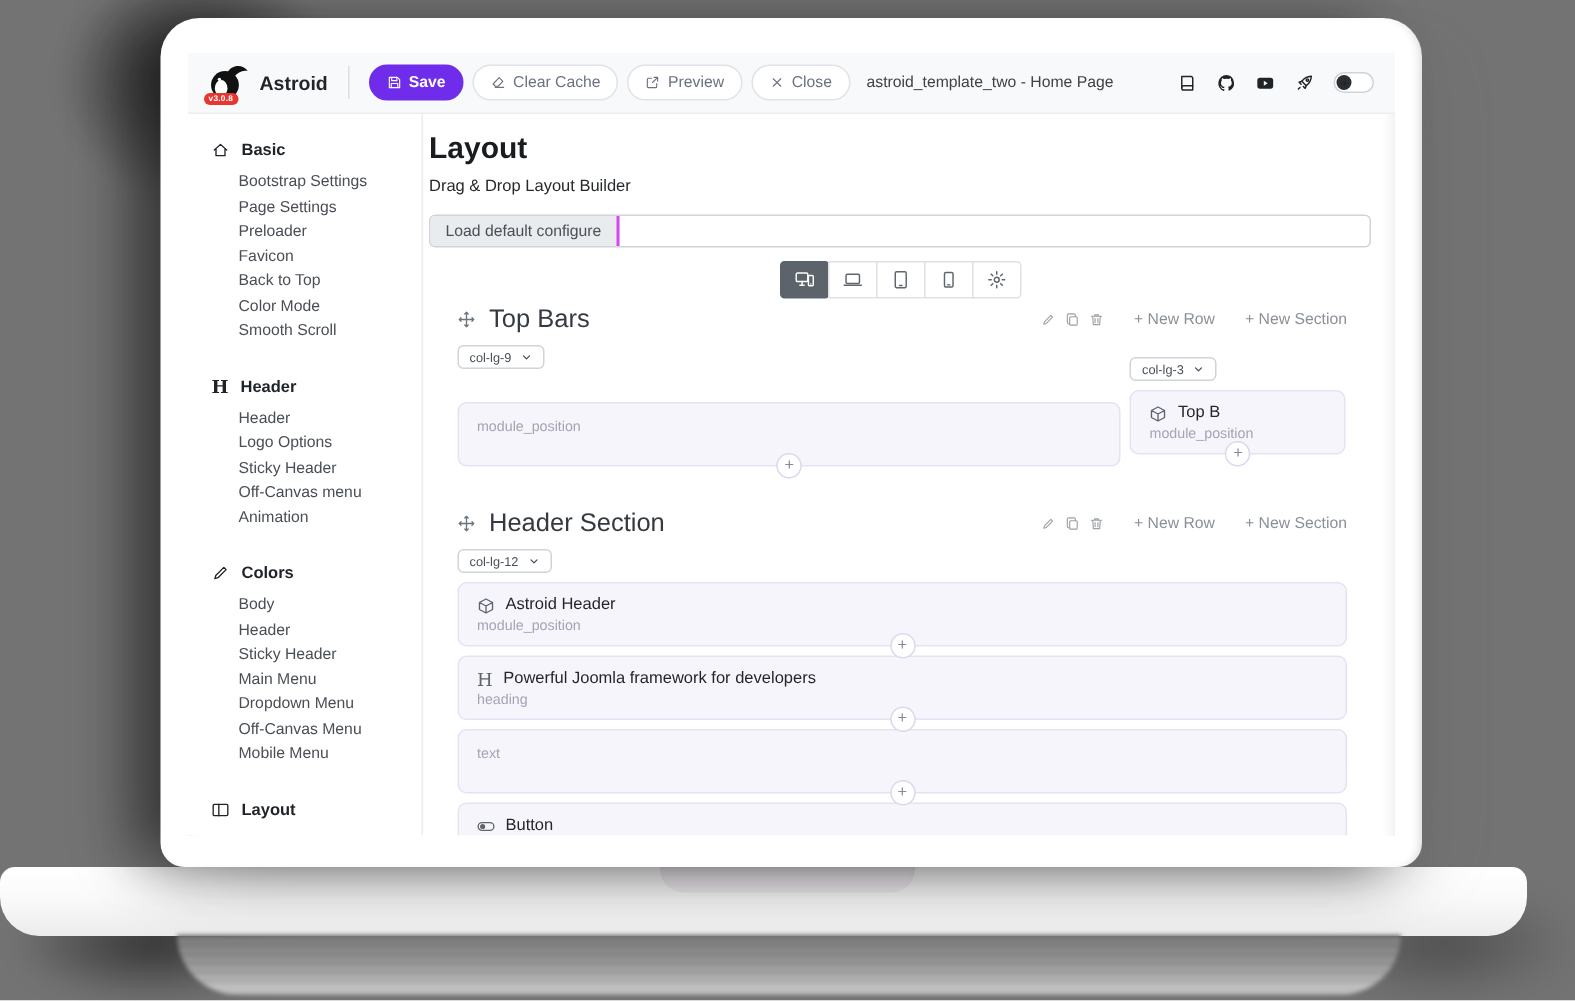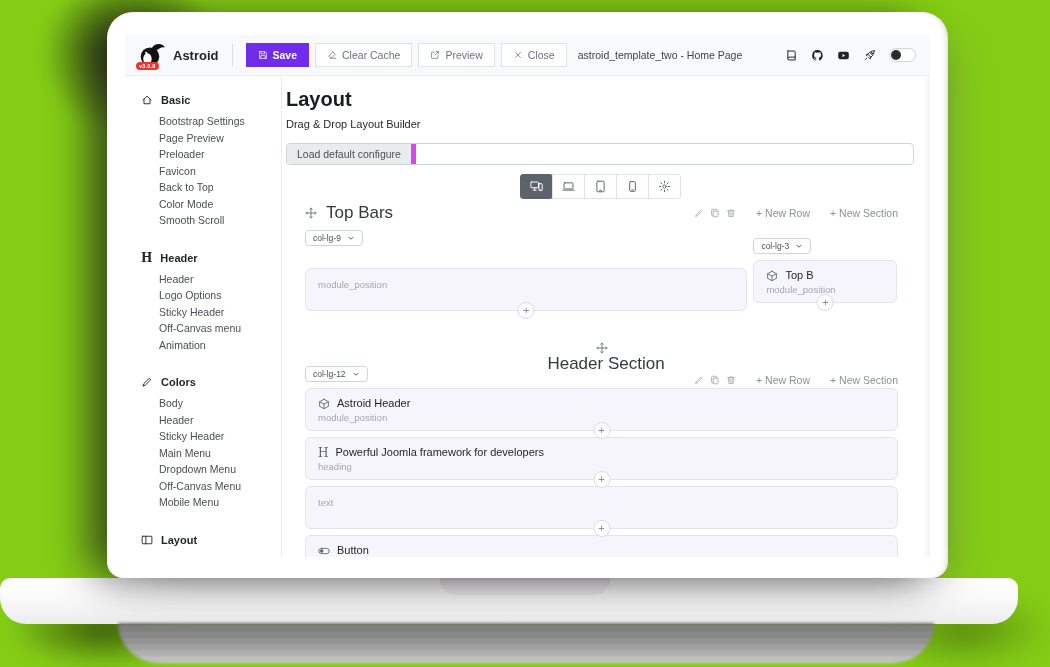--- a/index.html
+++ b/index.html
@@ -1,17 +1,17 @@
 <!DOCTYPE html>
 <html style="--accent: #6f2deb; --badge: #e8362f; --active-tab: #5c636a; --block-bg: #f7f5fc; --block-border: #e6e1f3;"><head>
 <meta charset="utf-8">
 <style>
   * { margin:0; padding:0; box-sizing:border-box; }
   html,body { width:1050px; height:667px; background:#fff; font-family:"Liberation Sans","DejaVu Sans",sans-serif; }
-  .stage { position:relative; width:1050px; height:667px; overflow:hidden; background:#84cc16; }
+  .stage { position:relative; width:1050px; height:667px; overflow:hidden; background:#737373; }
 
   
   .blob { position:absolute; z-index:0; }
   .blob-tl { left:40px; top:-28px; width:185px; height:165px; background:radial-gradient(closest-side, rgba(15,15,15,.82), rgba(15,15,15,0)); filter:blur(6px); }
   .blob-bl { left:8px; top:590px; width:190px; height:78px; background:radial-gradient(closest-side, rgba(0,0,0,.55), rgba(0,0,0,0)); filter:blur(8px); }
   .blob-br { left:872px; top:590px; width:180px; height:78px; background:radial-gradient(closest-side, rgba(0,0,0,.32), rgba(0,0,0,0)); filter:blur(10px); }
   .base { position:absolute; z-index:1; left:0; top:578px; width:1018px; height:46px; background:linear-gradient(180deg,#ffffff 0%,#fbfafb 45%,#ececec 100%); border-radius:10px 10px 26px 26px; }
   .notch { position:absolute; z-index:2; left:440px; top:578px; width:170px; height:17px; background:#f3eef4; border-radius:0 0 16px 16px; box-shadow:inset 0 3px 4px rgba(0,0,0,.05); }
   .base-shadow { position:absolute; z-index:1; left:118px; top:623px; width:816px; height:40px; border-radius:0 0 60px 60px; filter:blur(1.5px);
     background:repeating-linear-gradient(180deg, rgba(0,0,0,.05) 0 3px, rgba(255,255,255,.05) 3px 6px),
@@ -26,21 +26,21 @@
   .icon { display:inline-flex; align-items:center; justify-content:center; line-height:0; }
   .icon svg { width:1em; height:1em; stroke:currentColor; fill:none; stroke-width:1.2; stroke-linecap:round; stroke-linejoin:round; }
 
   
   .topbar { position:relative; display:flex; align-items:center; height:41px; padding:0 14px; background:#f8f9fa; border-bottom:1px solid #ebedef; }
   .logo { position:relative; width:27px; height:26px; }
   .logo svg { width:27px; height:26px; }
   .badge { position:absolute; left:-3px; bottom:-2px; background:var(--badge,#e8362f); color:#fff; font-size:5.5px; font-weight:bold; padding:1px 3px; border-radius:5px; letter-spacing:.2px; }
   .brand-name { font-size:13px; font-weight:bold; color:#212529; margin-left:7px; }
   .vdiv { width:1px; height:22px; background:#dcdfe3; margin:0 13px; }
-  .btn { display:inline-flex; align-items:center; gap:5px; height:24px; padding:0 11px; border-radius:0; font-size:10.5px; cursor:pointer; border:1px solid transparent; background:#fff; font-family:inherit; }
+  .btn { display:inline-flex; align-items:center; gap:5px; height:24px; padding:0 11px; border-radius:12px; font-size:10.5px; cursor:pointer; border:1px solid transparent; background:#fff; font-family:inherit; }
   .btn .icon { font-size:10px; }
   .btn-primary { background:var(--accent,#6f2deb); border-color:var(--accent,#6f2deb); color:#fff; font-weight:bold; }
   .btn-light { border-color:#dfe3e7; color:#6b7280; margin-left:6px; }
   .doc-title { position:absolute; left:535px; transform:translateX(-50%); font-size:10.5px; color:#3f4347; white-space:nowrap; }
   .top-right { display:flex; align-items:center; gap:13px; margin-left:auto; }
   .top-right .icon { font-size:13px; color:#1f2428; cursor:pointer; }
   .toggle { position:relative; width:27px; height:14px; border:1px solid #d0d4d8; border-radius:8px; background:#fff; cursor:pointer; }
   .knob { position:absolute; left:1px; top:1px; width:10px; height:10px; border-radius:50%; background:#2b2f33; display:flex; align-items:center; justify-content:center; color:#fff; }
   .knob .icon { font-size:7px; }
 
@@ -51,21 +51,21 @@
   .side-header .icon { font-size:12px; color:#1f2328; }
   .side-header .hserif { font-family:"DejaVu Serif",serif; font-size:12px; font-weight:bold; }
   .side-section + .side-section { margin-top:21px; }
   .side-items { margin-top:5px; }
   .side-item { padding:3px 0 3px 34px; font-size:10.5px; line-height:10.5px; color:#4a4f55; cursor:pointer; white-space:nowrap; }
 
   .main { flex:1; padding:12px 16px 0 4px; overflow:hidden; }
   .page-title { font-size:20px; font-weight:bold; color:#1a1d20; }
   .page-subtitle { margin-top:7px; font-size:11px; color:#26292c; }
   .preset-bar { display:flex; align-items:stretch; margin-top:13px; height:22px; border:1px solid #ced4da; border-radius:4px; overflow:hidden; background:#fff; }
-  .preset-btn { background:#e9ecef; border:none; border-right:5px solid #d946ef; padding:0 10px; font-size:10.5px; color:#495057; font-family:inherit; cursor:pointer; }
+  .preset-btn { background:#e9ecef; border:none; border-right:2px solid #d946ef; padding:0 10px; font-size:10.5px; color:#495057; font-family:inherit; cursor:pointer; }
   .preset-select { flex:1; display:flex; align-items:center; justify-content:space-between; padding:0 10px; font-size:10.5px; color:#212529; cursor:pointer; }
   .preset-select .icon { font-size:9px; color:#495057; }
 
   .device-tabs { display:flex; justify-content:center; margin-top:9px; }
   .device-tab { width:33px; height:25px; border:1px solid #dee2e6; background:#fff; display:flex; align-items:center; justify-content:center; color:#5f666d; cursor:pointer; margin-left:-1px; }
   .device-tab:first-child { margin-left:0; border-radius:3px 0 0 3px; }
   .device-tab:last-child { border-radius:0 3px 3px 0; }
   .device-tab .icon { font-size:13px; }
   .device-tab.active { background:var(--active-tab,#5c636a); border-color:var(--active-tab,#5c636a); color:#fff; border-radius:3px; }
 
@@ -79,21 +79,21 @@
   .cols { display:flex; gap:6px; margin:10px 16px 0 19px; }
   .col { display:flex; flex-direction:column; min-width:0; }
   .size-pill { display:inline-flex; align-items:center; gap:6px; align-self:flex-start; border:1px solid #ced4da; border-radius:4px; padding:2px 7px; font-size:8.5px; color:#495057; cursor:pointer; background:#fff; }
   .size-pill .icon { font-size:8px; color:#495057; }
   .block { position:relative; margin-top:6px; background:var(--block-bg,#f7f5fc); border:1px solid var(--block-border,#e6e1f3); border-radius:6px; padding:8px 12px 9px; height:43px; }
   .block-title { display:flex; align-items:center; gap:7px; font-size:11px; color:#24262a; line-height:13px; white-space:nowrap; overflow:hidden; }
   .block-title .icon { font-size:12px; color:#5f6570; flex:none; }
   .block-title .hserif { font-family:"DejaVu Serif",serif; font-size:12px; color:#5f6570; }
   .block-sub { margin-top:3px; font-size:9.5px; color:#a6a3b3; line-height:10px; }
   .block-plus { position:absolute; left:50%; bottom:-9px; transform:translateX(-50%); width:17px; height:17px; border-radius:50%; background:#fff; border:1px solid #ddd7ec; color:#8b87a0; font-size:11px; line-height:15px; text-align:center; cursor:pointer; z-index:2; }
-  .builder-section + .builder-section .builder-header { margin-top:31px;flex-direction:column; }
+  .builder-section + .builder-section .builder-header { margin-top:31px; }
 </style>
 </head>
 <body>
 
 <div class="stage">
   <div class="blob blob-tl"></div>
   <div class="blob blob-bl"></div>
   <div class="blob blob-br"></div>
   <div class="base"></div>
   <div class="notch"></div>
@@ -198,21 +198,21 @@
               <div class="side-header">
                 <span class="icon">
                   <svg viewBox="0 0 16 16">
                     <path d="M2.5 8L8 3l5.5 5M4 7.2V13h8V7.2"></path>
                   </svg>
                 </span>
                 <span>Basic</span>
               </div>
               <div class="side-items">
                 <div class="side-item">Bootstrap Settings</div>
-                <div class="side-item">Page Preview</div>
+                <div class="side-item">Page Settings</div>
                 <div class="side-item">Preloader</div>
                 <div class="side-item">Favicon</div>
                 <div class="side-item">Back to Top</div>
                 <div class="side-item">Color Mode</div>
                 <div class="side-item">Smooth Scroll</div>
               </div>
             </div>
             <div class="side-section">
               <div class="side-header">
                 <span class="icon hserif">H</span>

